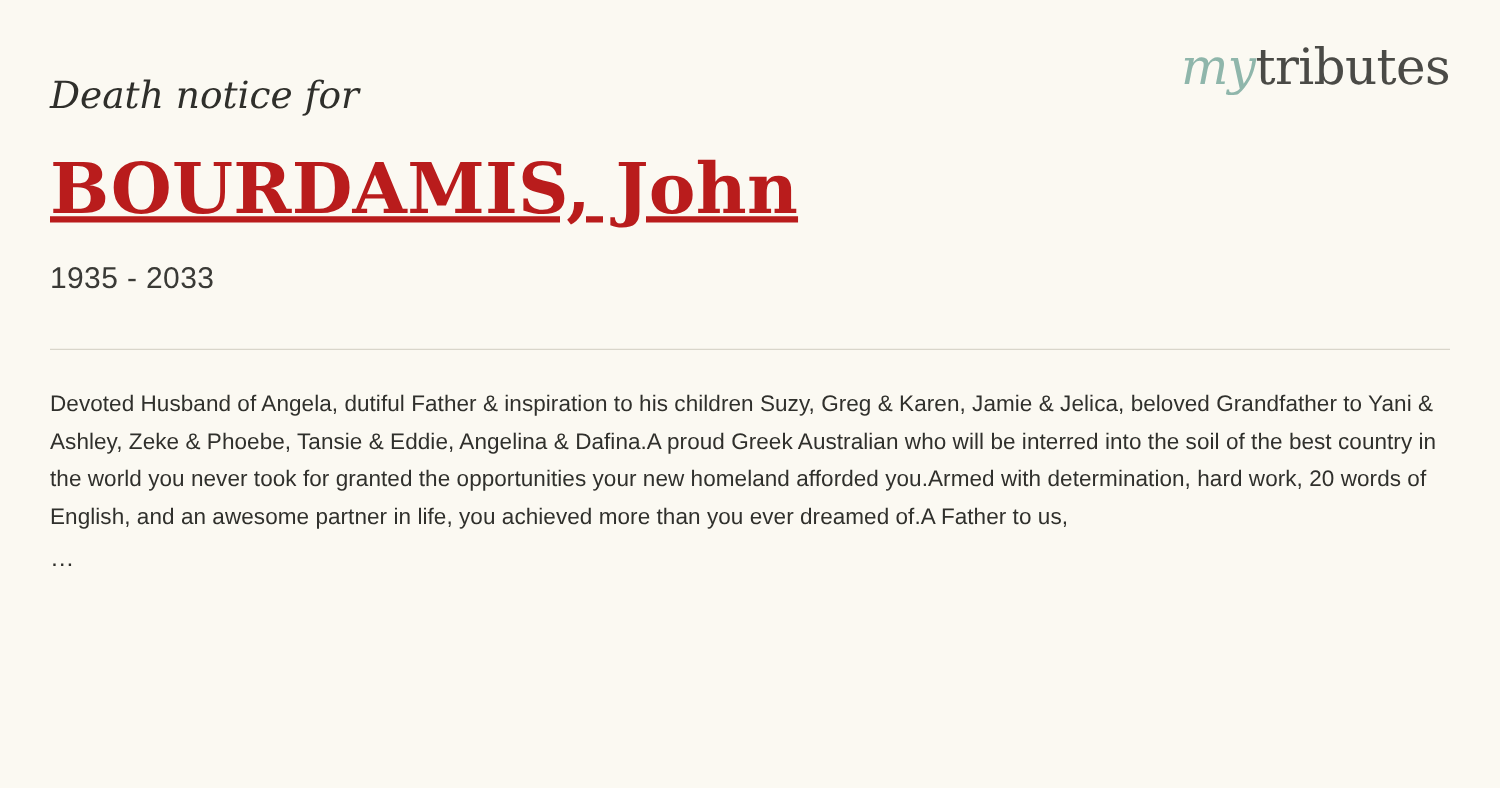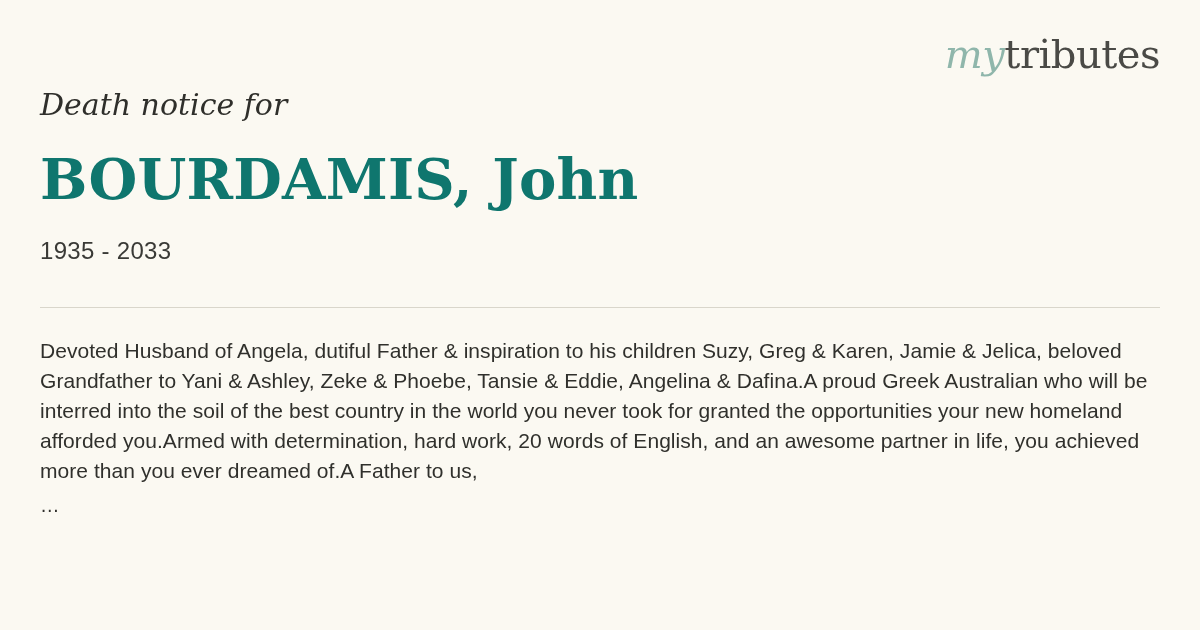--- a/index.html
+++ b/index.html
@@ -32,54 +32,55 @@
   }
   .brand .brand-my {
     color: #8fb6ab;
     font-style: italic;
   }
   .brand .brand-tributes {
     color: #4a4a46;
   }
   .eyebrow {
     margin: 0;
-    padding-top: 88px;
+    padding-top: 60px;
     font-family: "DejaVu Serif", "Liberation Serif", serif;
     font-style: italic;
     font-size: 30px;
     color: #2f2f2b;
     line-height: 1.1;
   }
   .name {
     margin: 0;
     padding-top: 22px;
     font-family: "DejaVu Serif", "Liberation Serif", serif;
     font-weight: 700;
     font-size: 56px;
     line-height: 1.32;
-    color: #0f766e;
+    color: #b91c1c;
     letter-spacing: 0.2px;
     max-width: 620px;
+    text-decoration: underline;
   }
   .dates {
     margin: 0;
     padding-top: 20px;
     font-size: 24px;
     color: #3a3a36;
     letter-spacing: 0.3px;
   }
   .divider {
     margin-top: 42px;
     border-top: 1px solid #d9d6cb;
     width: 1120px;
   }
   .body-text {
     margin: 0;
     padding-top: 28px;
-    font-size: 21px;
+    font-size: 18px;
     line-height: 30px;
     color: #30302c;
     max-width: 1112px;
     letter-spacing: 0.05px;
   }
   .ellipsis {
     margin: 0;
     padding-top: 8px;
     font-size: 19.5px;
     line-height: 22px;

